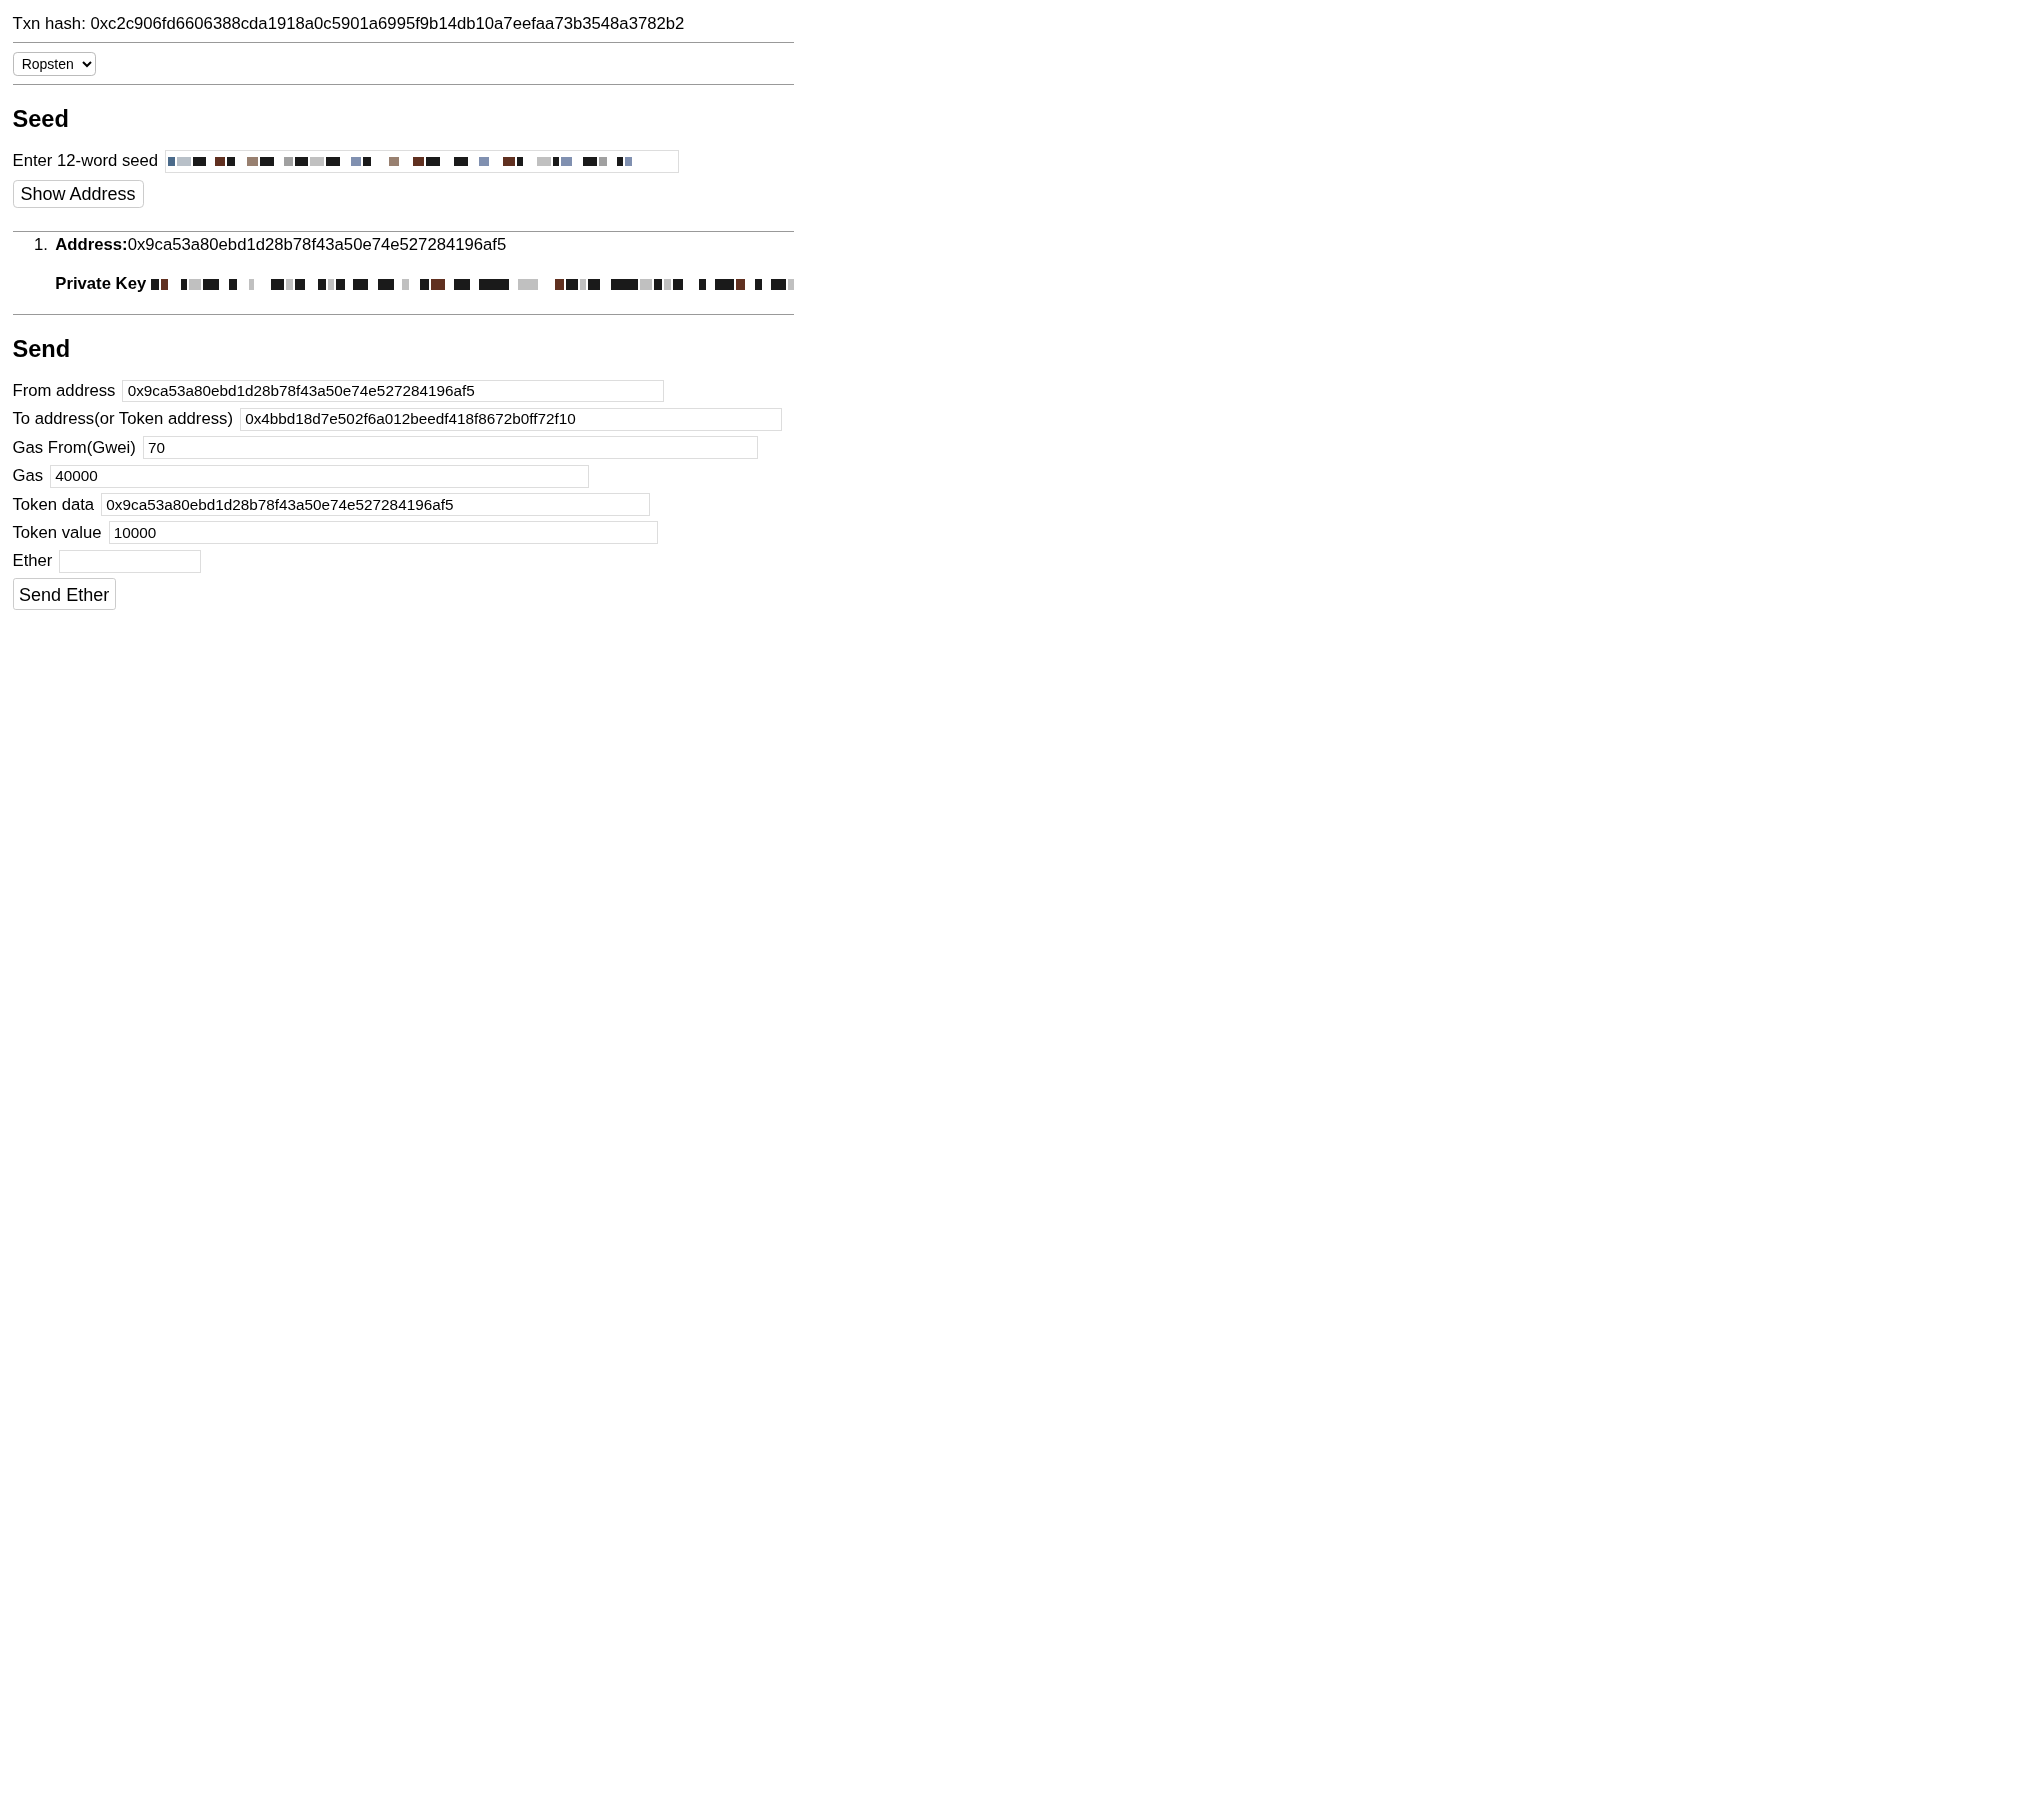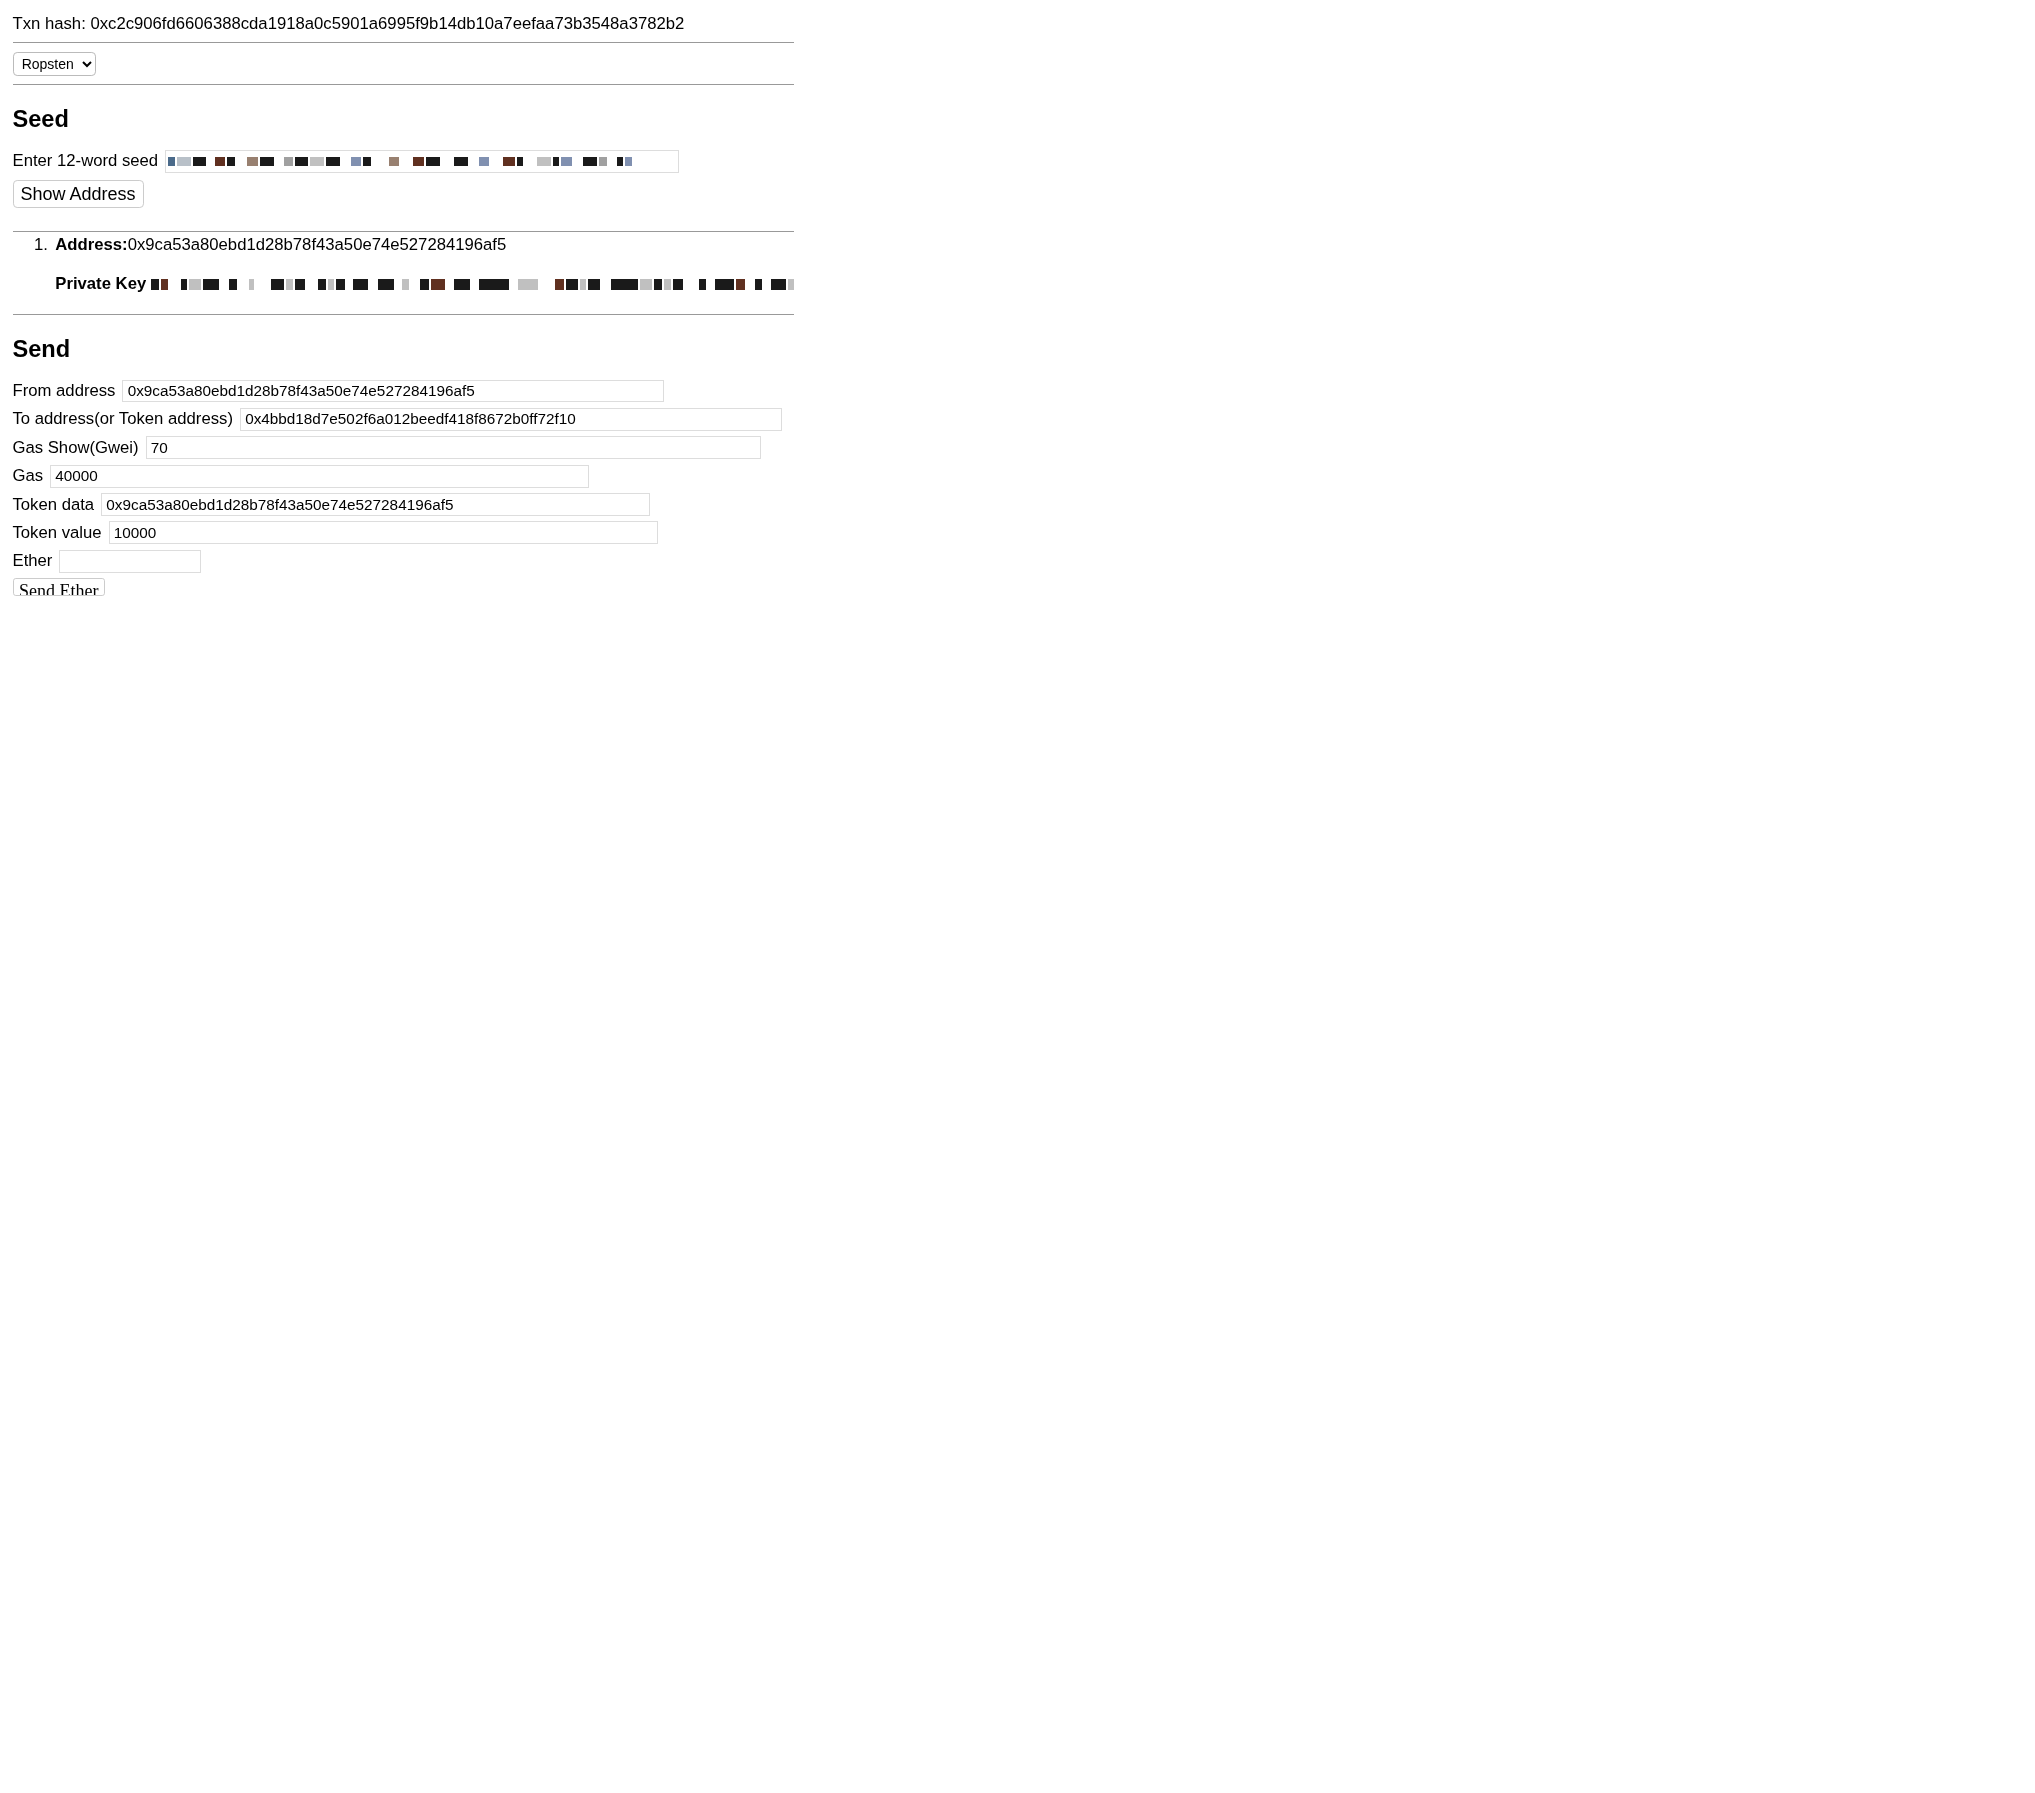--- a/index.html
+++ b/index.html
@@ -135,22 +135,21 @@
     .tokenvalue-input { width: 549px; }
     .ether-input { width: 142px; }
     .send-btn-row {
       margin-top: 4.2px;
     }
     .send-btn {
       border-radius: 2.8px;
       border: 0.7px solid #ccc;
       padding: 2.1px 5.6px 0px 5.6px;
       overflow: hidden;
-      height: 18px;
-      font-family: Liberation Serif, serif;
+      height: 32px;
     }
   </style>
 </head>
 <body>
 
 
 
 <div class="txn-row">
   <span>Txn hash: </span><span>0xc2c906fd6606388cda1918a0c5901a6995f9b14db10a7eefaa73b3548a3782b2</span>
 </div>
@@ -300,21 +299,21 @@
   <label>From address</label>
   <input type="text" class="from-input" value="0x9ca53a80ebd1d28b78f43a50e74e527284196af5" style="">
 </div>
 
 <div class="send-row">
   <label>To address(or Token address)</label>
   <input type="text" class="to-input" value="0x4bbd18d7e502f6a012beedf418f8672b0ff72f10" style="">
 </div>
 
 <div class="send-row">
-  <label>Gas Show(Gwei)</label>
+  <label>Gas From(Gwei)</label>
   <input type="text" class="gasprice-input" value="70" style="">
 </div>
 
 <div class="send-row">
   <label>Gas</label>
   <input type="text" class="gas-input" value="40000" style="">
 </div>
 
 <div class="send-row">
   <label>Token data</label>

